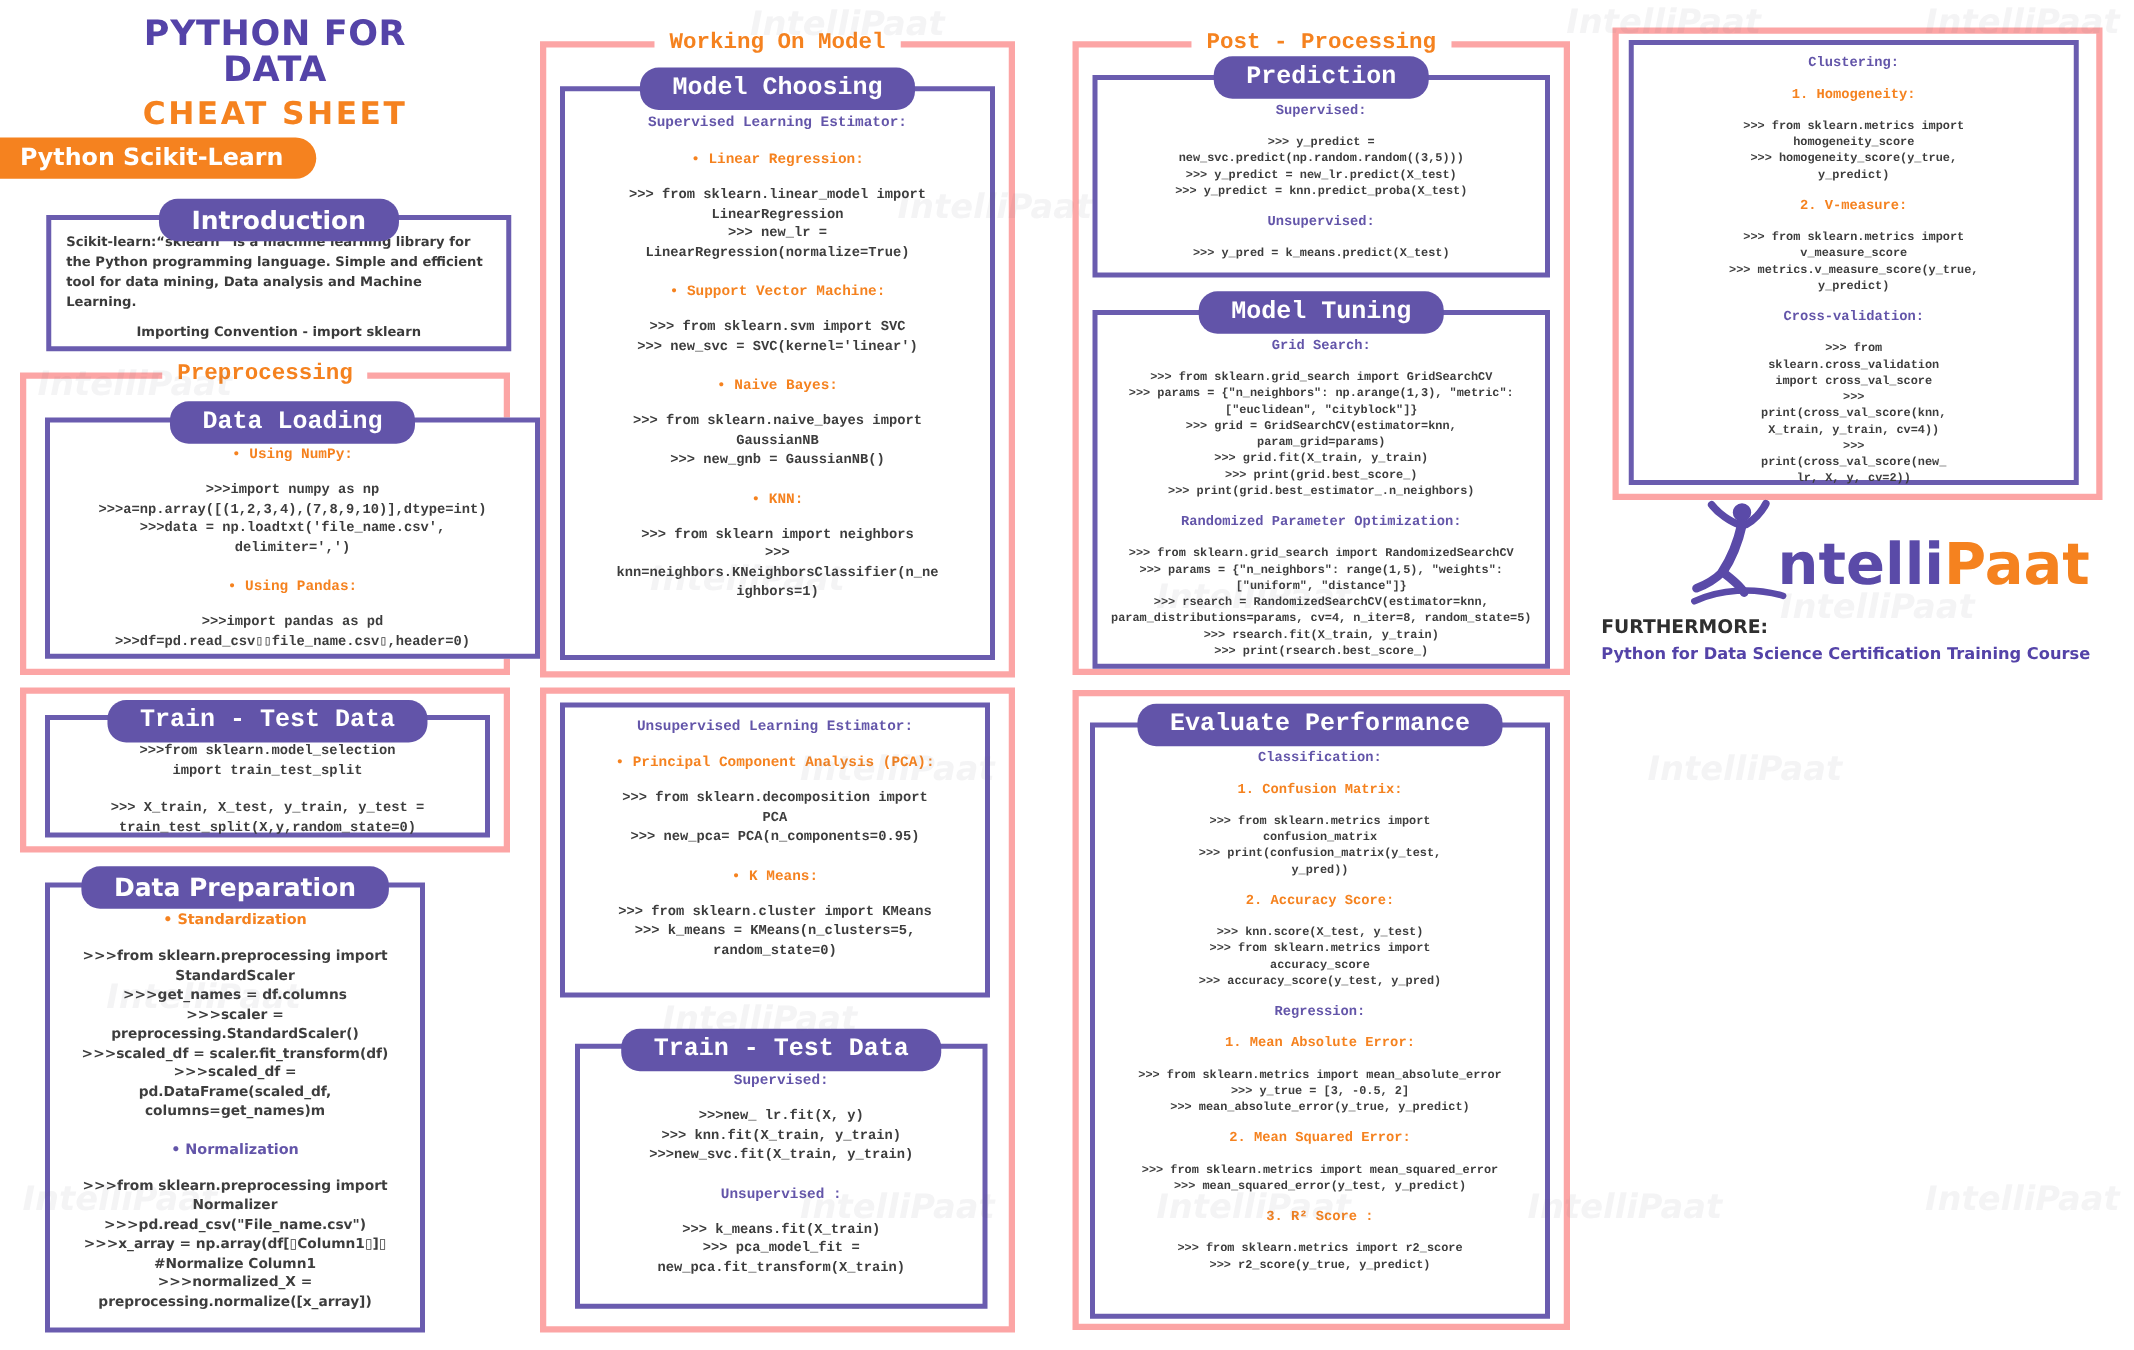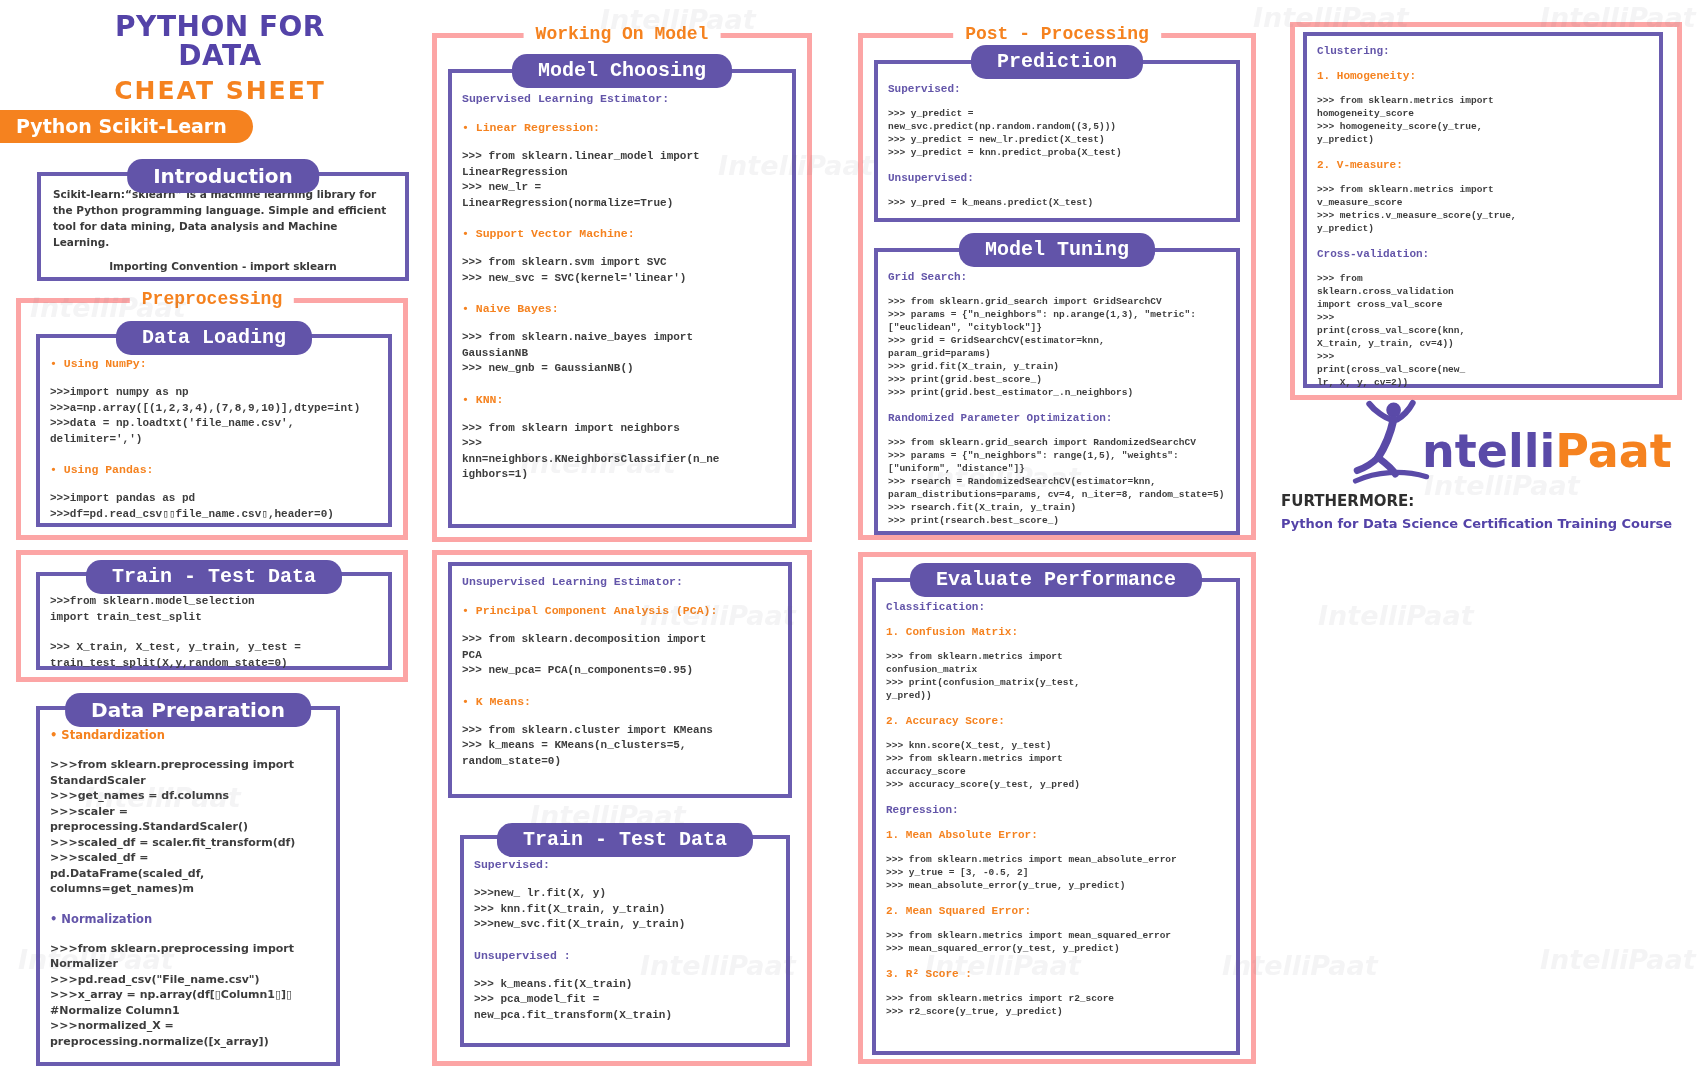--- a/index.html
+++ b/index.html
@@ -24,21 +24,21 @@
   .orangeb{border:5px solid #fca5a5;font-family:Liberation Mono, monospace;}
   .pill{position:absolute;top:-17px;left:50%;transform:translateX(-50%);
         background:#6254a9;color:#fff;font-weight:bold;font-size:20px;line-height:1;
         padding:7px 26px;border-radius:15px;white-space:nowrap;z-index:3;}
   .olabel{position:absolute;top:-14px;left:50%;transform:translateX(-50%);
         background:#fff;color:#f5821f;font-weight:bold;font-size:18px;
         padding:0 12px;white-space:nowrap;z-index:3;}
   
   .content{padding:8px 10px;}
   .pilltop{padding-top:18px;}
-  .blk{font-weight:bold;}
+  .blk{font-weight:bold;text-align:center;}
   .blk-c{font-size:11px;line-height:15.5px;color:#3d3d3d;white-space:pre-wrap;
          overflow-wrap:anywhere;margin:0 0 15px;}
   .blk-o{font-size:11.5px;color:#f5821f;margin:0 0 14px;line-height:15px;}
   .blk-p{font-size:11.5px;color:#6355a9;margin:0 0 14px;line-height:15px;}
   .blk:last-child{margin-bottom:0;}
   .dense .blk-c{font-size:9.5px;line-height:13px;margin:0 0 12px;}
   .dense .blk-o,.dense .blk-p{font-size:11px;margin:0 0 11px;line-height:14px;}
   
   .intro-body{padding:10px 12px 0;font-size:10.5px;font-weight:bold;color:#3a3a3a;line-height:16px;}
   .intro-note{text-align:center;font-size:10.5px;font-weight:bold;color:#3a3a3a;margin-top:10px;}
@@ -78,21 +78,21 @@
 <div class="badge">Python Scikit-Learn</div>
 
 <div class="panel purple" style="left:37px;top:172px;width:372px;height:109px">
   <div class="pill">Introduction</div>
   <div class="intro-body">Scikit-learn:“sklearn” is a machine learning library for the Python programming language. Simple and efficient tool for data mining, Data analysis and Machine Learning.</div>
   <div class="intro-note">Importing Convention - import sklearn</div>
 </div>
 
 <div class="panel orangeb" style="left:16px;top:298px;width:392px;height:242px">
   <div class="olabel">Preprocessing</div>
-  <div class="panel purple" style="left:15px;top:31px;width:356px;height:193px">
+  <div class="panel purple" style="left:15px;top:31px;width:396px;height:193px">
     <div class="pill">Data Loading</div>
     <div class="content pilltop">
         <div class="blk blk-o">• Using NumPy:</div>
         <div class="blk blk-c">&gt;&gt;&gt;import numpy as np
 &gt;&gt;&gt;a=np.array([(1,2,3,4),(7,8,9,10)],dtype=int)
 &gt;&gt;&gt;data = np.loadtxt('file_name.csv',
 delimiter=',')</div>
         <div class="blk blk-o">• Using Pandas:</div>
         <div class="blk blk-c">&gt;&gt;&gt;import pandas as pd
 &gt;&gt;&gt;df=pd.read_csv▯▯file_name.csv▯,header=0)</div>

